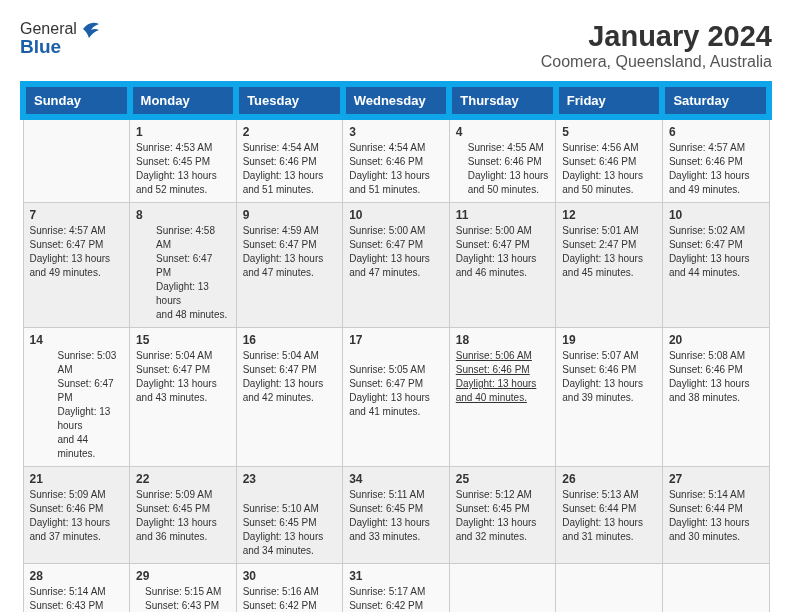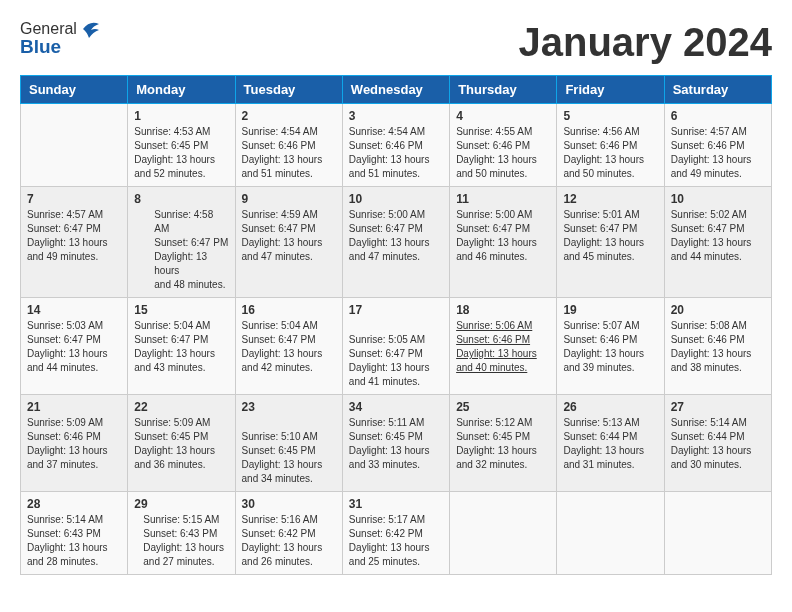--- a/index.html
+++ b/index.html
@@ -20,40 +20,40 @@
       display: flex;
       flex-direction: column;
       align-items: flex-start;
     }
     .logo-general { color: #333; }
     .logo-blue { color: #1a5fa8; }
     .title-area {
       text-align: right;
     }
     .month-title {
-      font-size: 40px;
+      font-size: 29px;
       font-weight: bold;
       color: #333;
     }
     .location {
       font-size: 16px;
       color: #555;
     }
     table {
       width: 100%;
       border-collapse: collapse;
     }
     thead tr th {
       background-color: #1a5fa8;
       color: #fff;
       font-size: 13px;
       font-weight: bold;
       padding: 6px 8px;
       text-align: left;
-      border: 1px solid #0ea5e9;
+      border: 6px solid #0ea5e9;
     }
     tbody tr td {
       border: 1px solid #ccc;
       vertical-align: top;
       padding: 5px 6px;
       font-size: 11px;
       color: #333;
       width: calc(100% / 7);
       min-height: 80px;
       background: #fff;
@@ -84,20 +84,21 @@
       <span class="logo-general">General</span>
 
       <svg width="22" height="18" viewBox="0 0 22 18" style="margin: 0 2px;">
         <path d="M4 9 Q11 0 20 4 Q14 6 12 10 Q16 8 20 10 Q14 12 10 18 Q8 12 4 9Z" fill="#1a5fa8"></path>
       </svg>
     </div>
     <span class="logo-blue" style="color:#1a5fa8; font-weight:bold; font-size:19px; margin-top:-2px;text-align:right;">Blue</span>
   </div>
   <div class="title-area">
     <div class="month-title">January 2024</div>
+    <div class="location">Coomera, Queensland, Australia</div>
   </div>
 </div>
 
 <table>
   <thead>
     <tr id="days-header">
     <th>Sunday</th>
         <th>Monday</th>
         <th>Tuesday</th>
         <th>Wednesday</th>
@@ -125,21 +126,21 @@
         </td>
         <td>
           <span class="day-number">3</span>
           <div class="cell-content" style="white-space: pre-line;">Sunrise: 4:54 AM
 Sunset: 6:46 PM
 Daylight: 13 hours
 and 51 minutes.</div>
         </td>
         <td>
           <span class="day-number">4</span>
-          <div class="cell-content" style="white-space: pre-line;">Sunrise: 4:55 AM
+          <div class="cell-content" style="white-space: pre-line; margin-left: 12px;">Sunrise: 4:55 AM
 Sunset: 6:46 PM
 Daylight: 13 hours
 and 50 minutes.</div>
         </td>
         <td>
           <span class="day-number">5</span>
           <div class="cell-content" style="white-space: pre-line;">Sunrise: 4:56 AM
 Sunset: 6:46 PM
 Daylight: 13 hours
 and 50 minutes.</div>
@@ -184,36 +185,36 @@
         <td>
           <span class="day-number">11</span>
           <div class="cell-content" style="white-space: pre-line;">Sunrise: 5:00 AM
 Sunset: 6:47 PM
 Daylight: 13 hours
 and 46 minutes.</div>
         </td>
         <td>
           <span class="day-number">12</span>
           <div class="cell-content" style="white-space: pre-line;">Sunrise: 5:01 AM
-Sunset: 6:47 PM
+Sunset: 2:47 PM
 Daylight: 13 hours
 and 45 minutes.</div>
         </td>
         <td>
           <span class="day-number">10</span>
           <div class="cell-content" style="white-space: pre-line;">Sunrise: 5:02 AM
 Sunset: 6:47 PM
 Daylight: 13 hours
 and 44 minutes.</div>
         </td>
       </tr>
       <tr>
         <td>
           <span class="day-number">14</span>
-          <div class="cell-content" style="white-space: pre-line;">Sunrise: 5:03 AM
+          <div class="cell-content" style="white-space: pre-line; margin-left: 28px;">Sunrise: 5:03 AM
 Sunset: 6:47 PM
 Daylight: 13 hours
 and 44 minutes.</div>
         </td>
         <td>
           <span class="day-number">15</span>
           <div class="cell-content" style="white-space: pre-line;">Sunrise: 5:04 AM
 Sunset: 6:47 PM
 Daylight: 13 hours
 and 43 minutes.</div>

